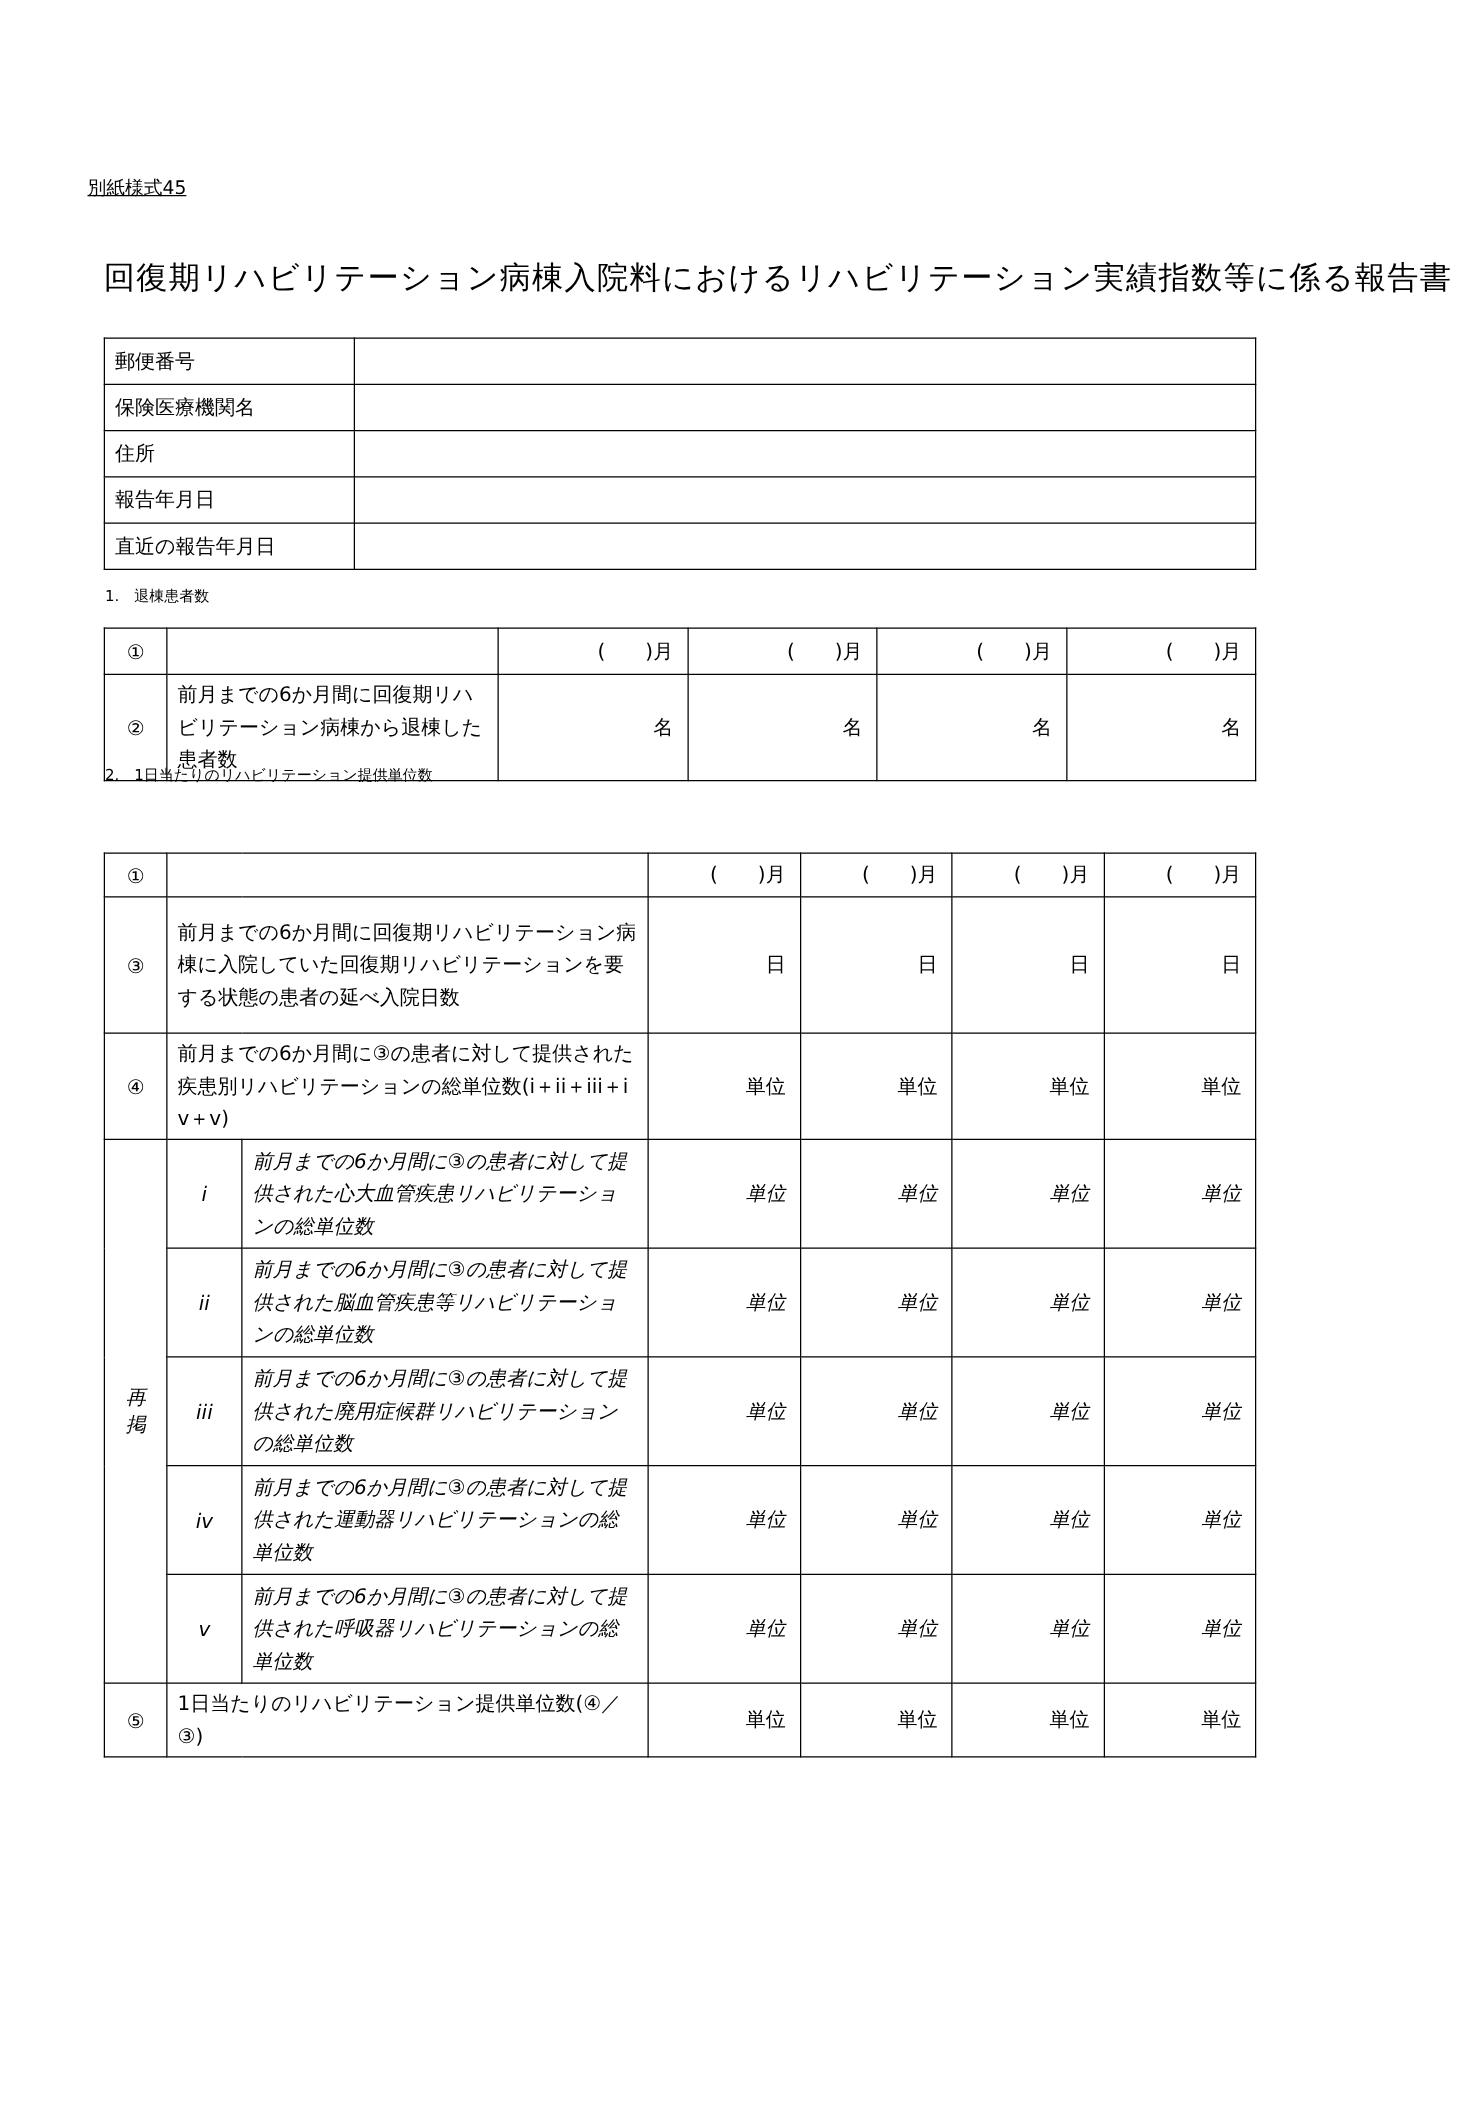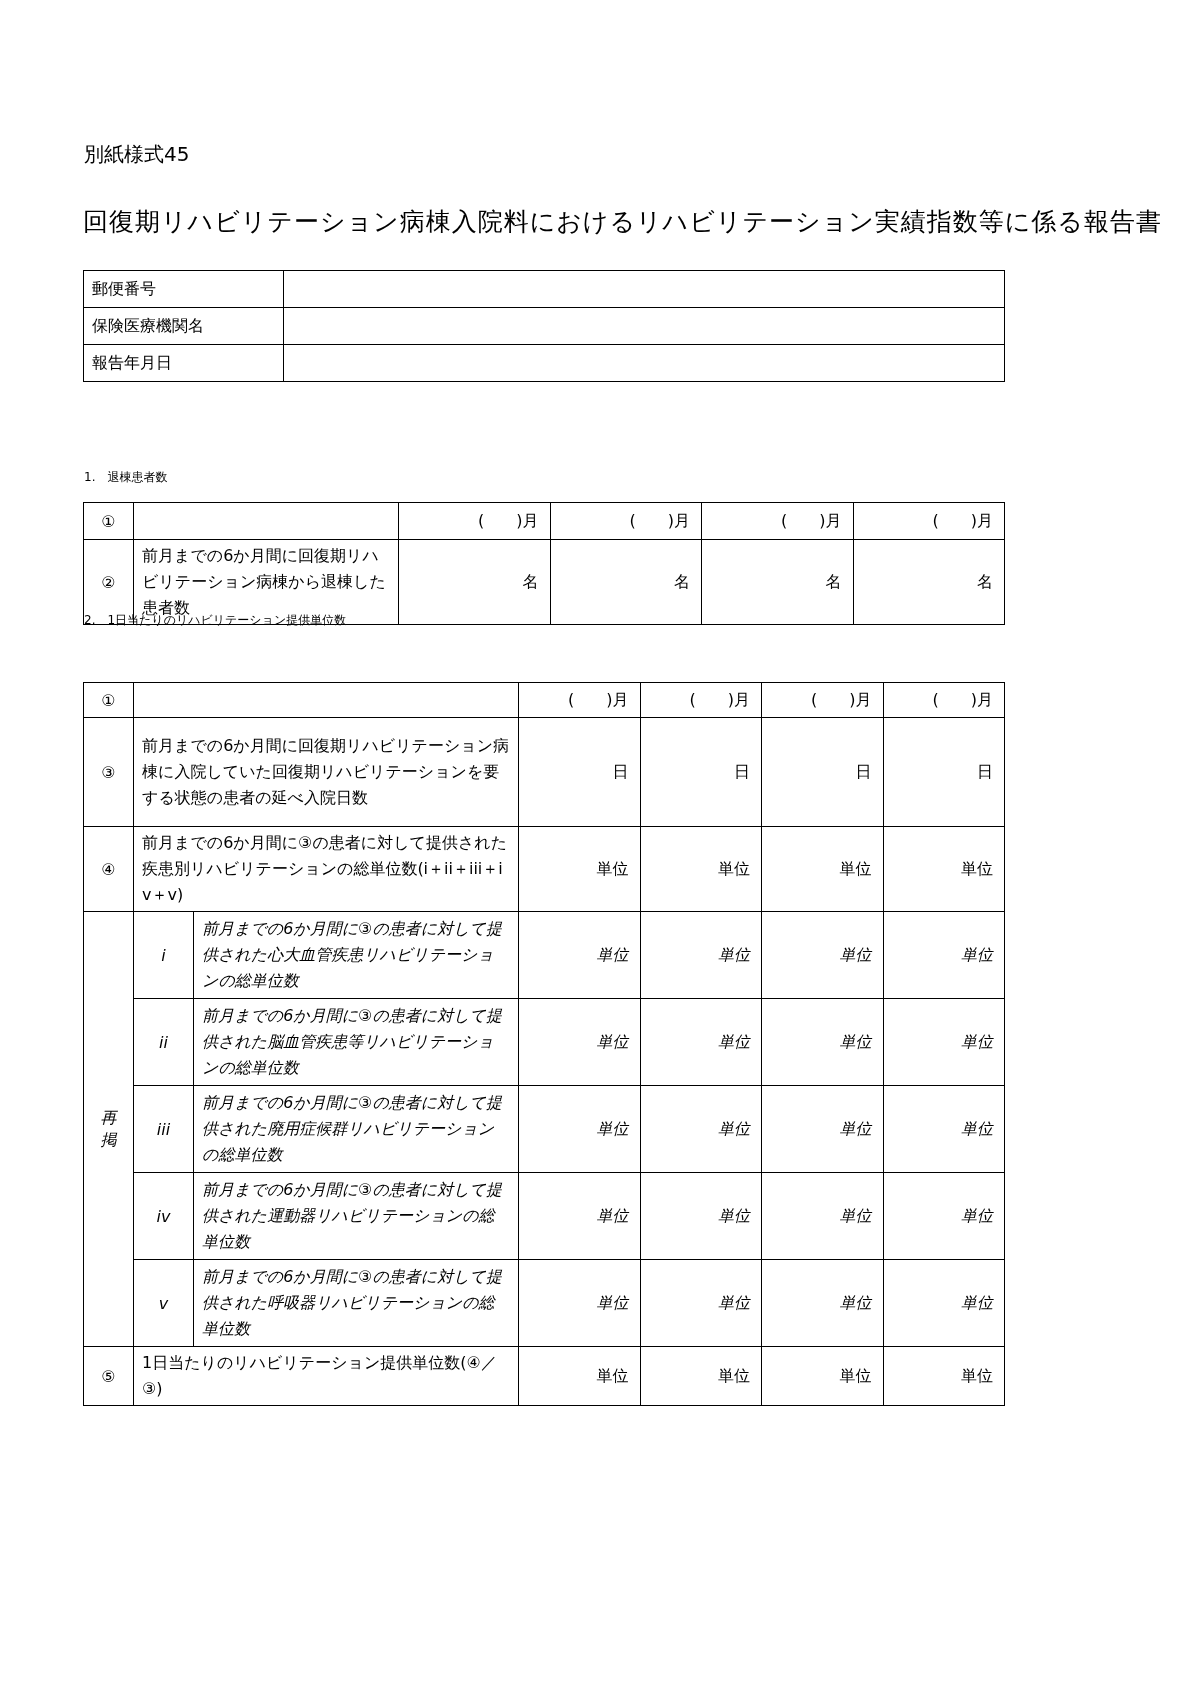--- a/index.html
+++ b/index.html
@@ -7,23 +7,24 @@
     position: relative;
     width: 1181px;
     height: 1695px;
     background: #ffffff;
     color: #000000;
     font-family: "DejaVu Sans", "Liberation Sans", sans-serif;
     font-size: 16px;
   }
   .form-number {
     position: absolute;
-    left: 84px;
+    left: 70px;
     top: 141px;
-    font-size: 20px;
+    font-size: 15px;
+    text-decoration: underline;
   }
   .doc-title {
     position: absolute;
     left: 83px;
     top: 205px;
     width: 920px;
     text-align: center;
     font-size: 25px;
     letter-spacing: 1px;
     white-space: nowrap;
@@ -90,21 +91,29 @@
     <tbody>
       <tr>
         <td>郵便番号</td>
         <td></td>
       </tr>
       <tr>
         <td>保険医療機関名</td>
         <td></td>
       </tr>
       <tr>
+        <td>住所</td>
+        <td></td>
+      </tr>
+      <tr>
         <td>報告年月日</td>
+        <td></td>
+      </tr>
+      <tr>
+        <td>直近の報告年月日</td>
         <td></td>
       </tr>
     </tbody>
   </table>
 
   <div class="section-heading s1">1.　退棟患者数</div>
 
   <table class="t1">
     <colgroup>
         <col class="cA">

